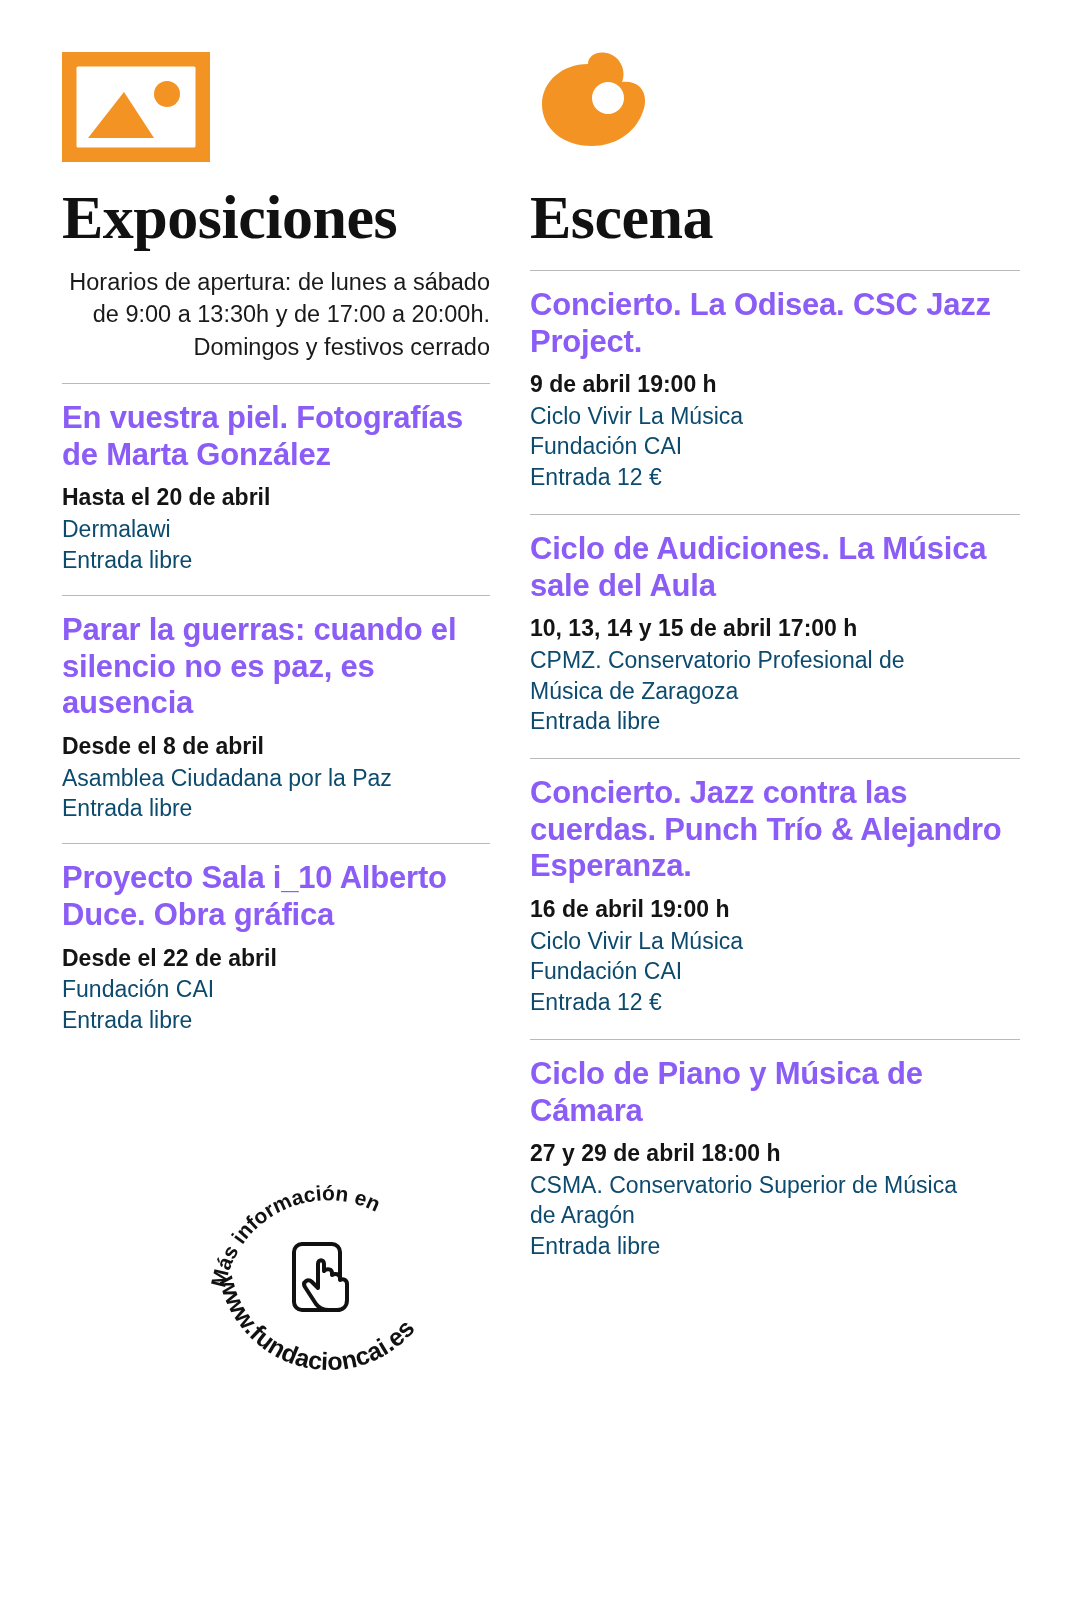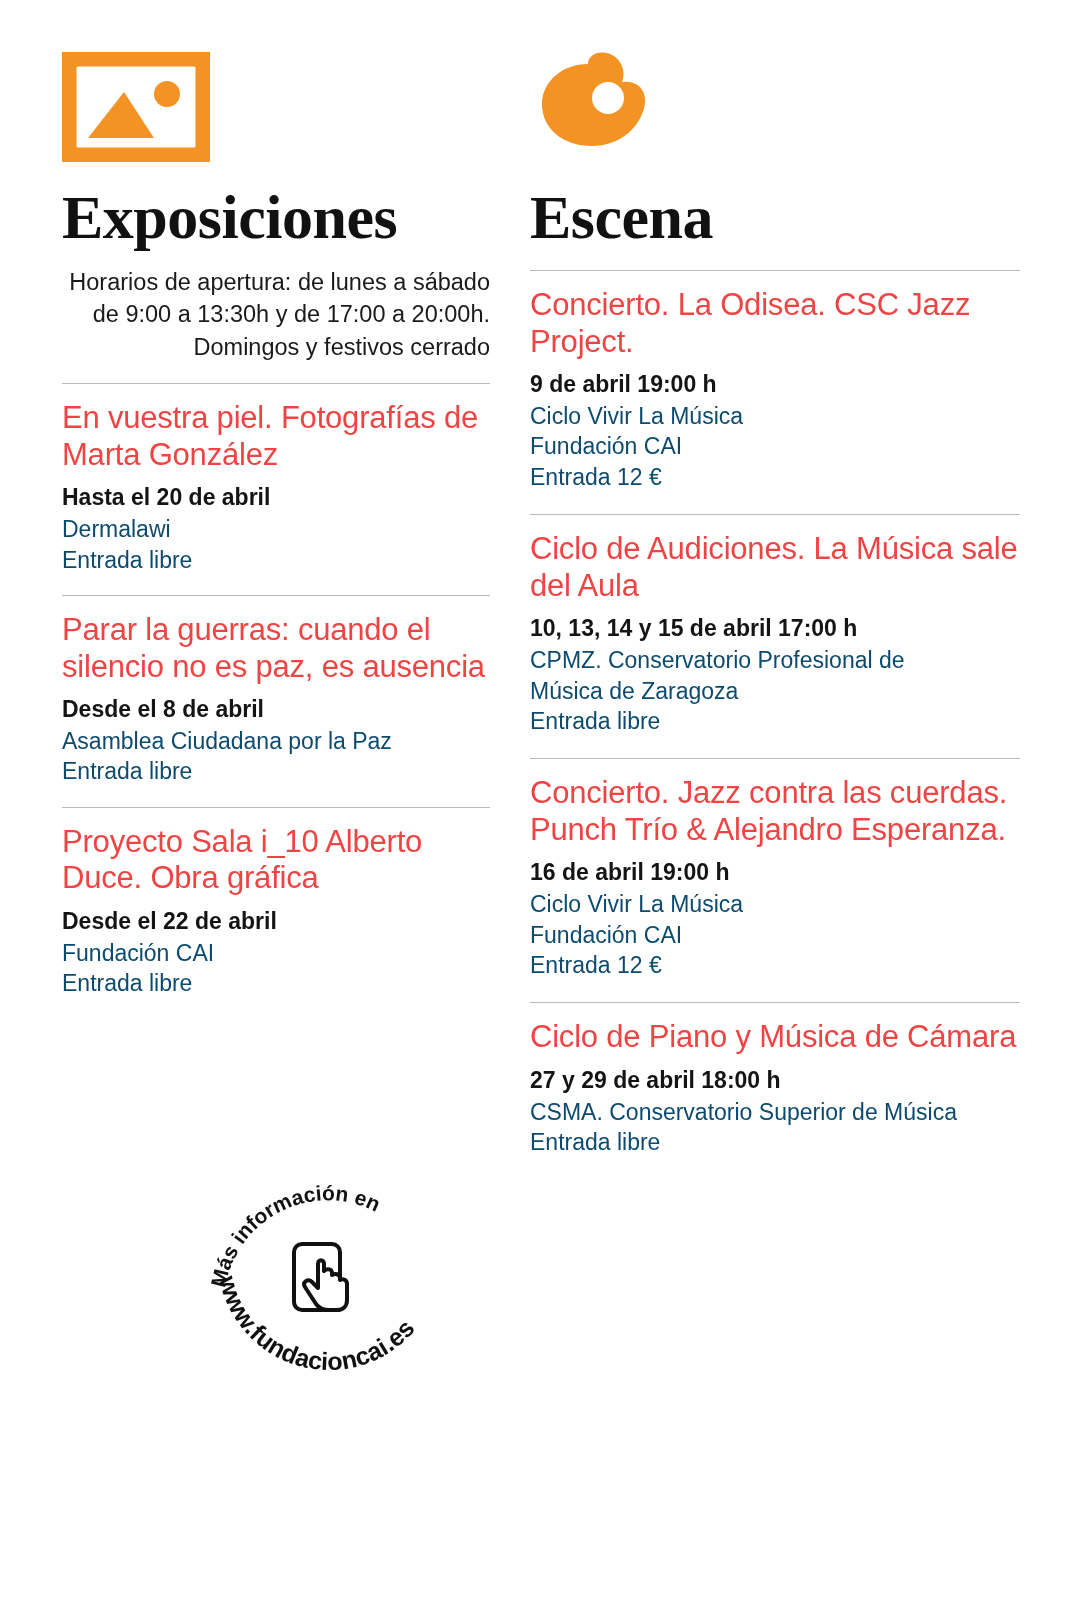--- a/index.html
+++ b/index.html
@@ -75,22 +75,22 @@
 
   .entry {
     border-top: 1.5px solid #b9b9b9;
     padding-top: 16px;
     margin-top: 20px;
   }
   .entry:first-of-type {
     margin-top: 18px;
   }
   .entry-title {
-    color: #ef4444;
-    font-weight: normal;
+    color: #8b5cf6;
+    font-weight: bold;
     font-size: 31px;
     line-height: 1.18;
     margin: 0 0 10px 0;
     letter-spacing: -0.2px;
   }
   .entry-date {
     font-weight: bold;
     font-size: 23px;
     line-height: 1.3;
     margin: 0 0 1px 0;
@@ -205,20 +205,21 @@
         <div class="entry-date">16 de abril 19:00 h</div>
         <div class="entry-line">Ciclo Vivir La Música</div>
         <div class="entry-line">Fundación CAI</div>
         <div class="entry-line">Entrada 12 €</div>
       </div>
 
       <div class="entry">
         <div class="entry-title">Ciclo de Piano y Música de Cámara</div>
         <div class="entry-date">27 y 29 de abril 18:00 h</div>
         <div class="entry-line">CSMA. Conservatorio Superior de Música</div>
+        <div class="entry-line">de Aragón</div>
         <div class="entry-line">Entrada libre</div>
       </div>
 
     </div>
   </div>
 
   <div class="stamp">
     <svg viewBox="0 0 260 260" xmlns="http://www.w3.org/2000/svg">
       <defs>
         <path id="arcTop" d="M 28 150 A 104 104 0 0 1 232 126" fill="none"></path>

